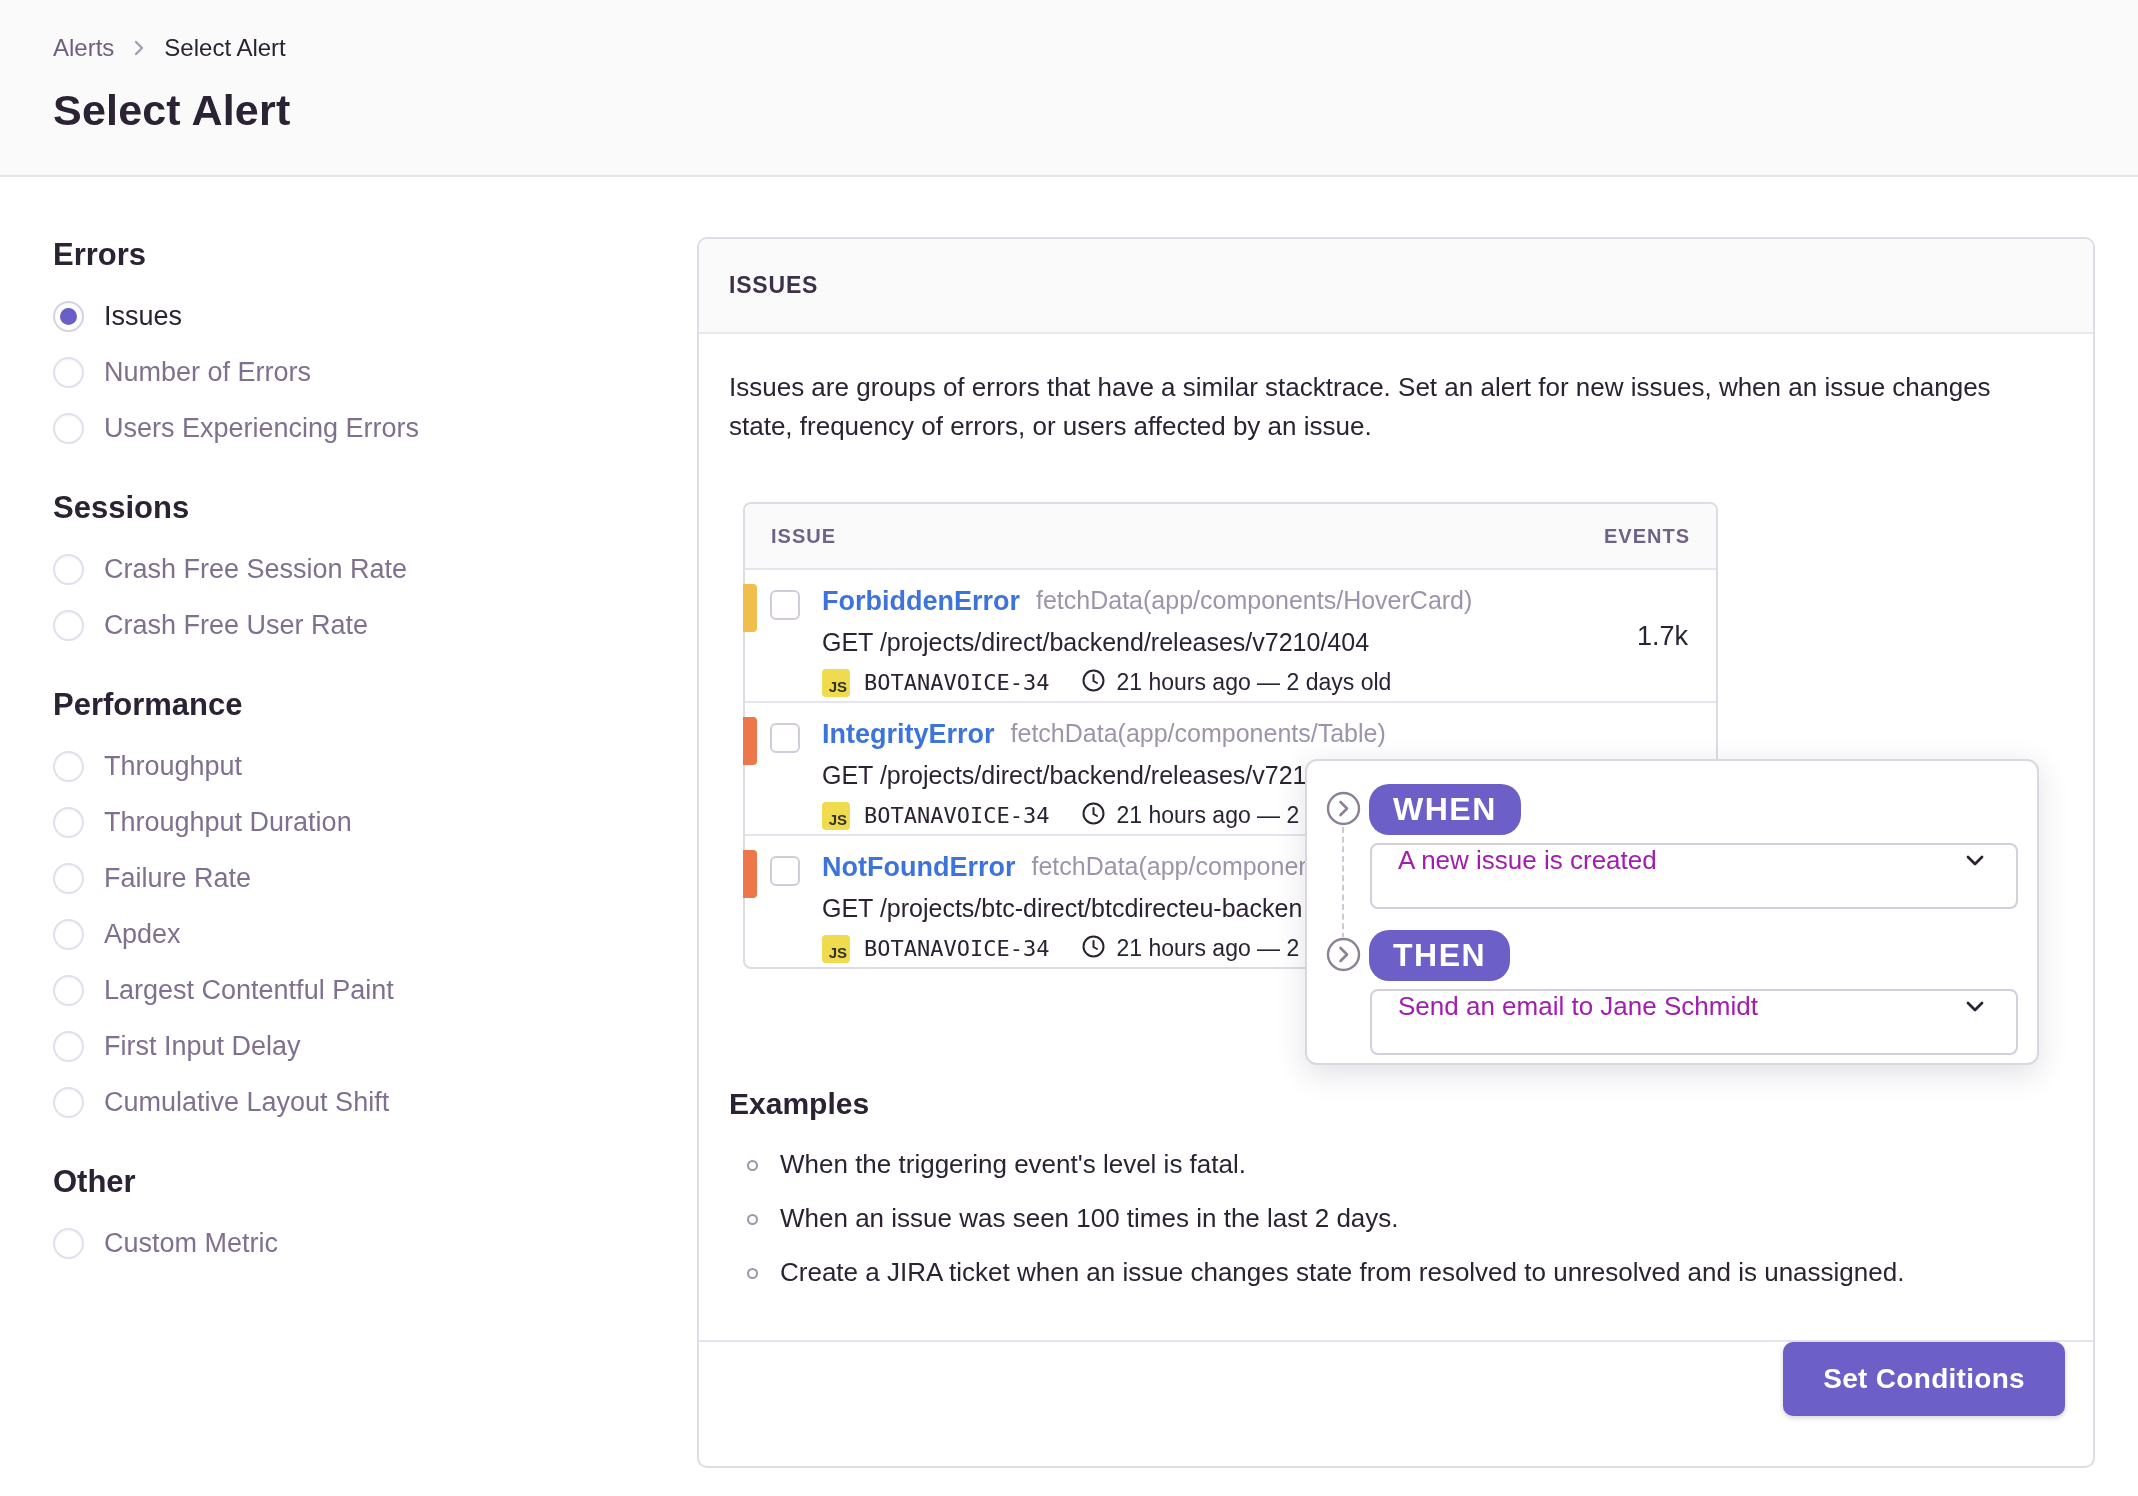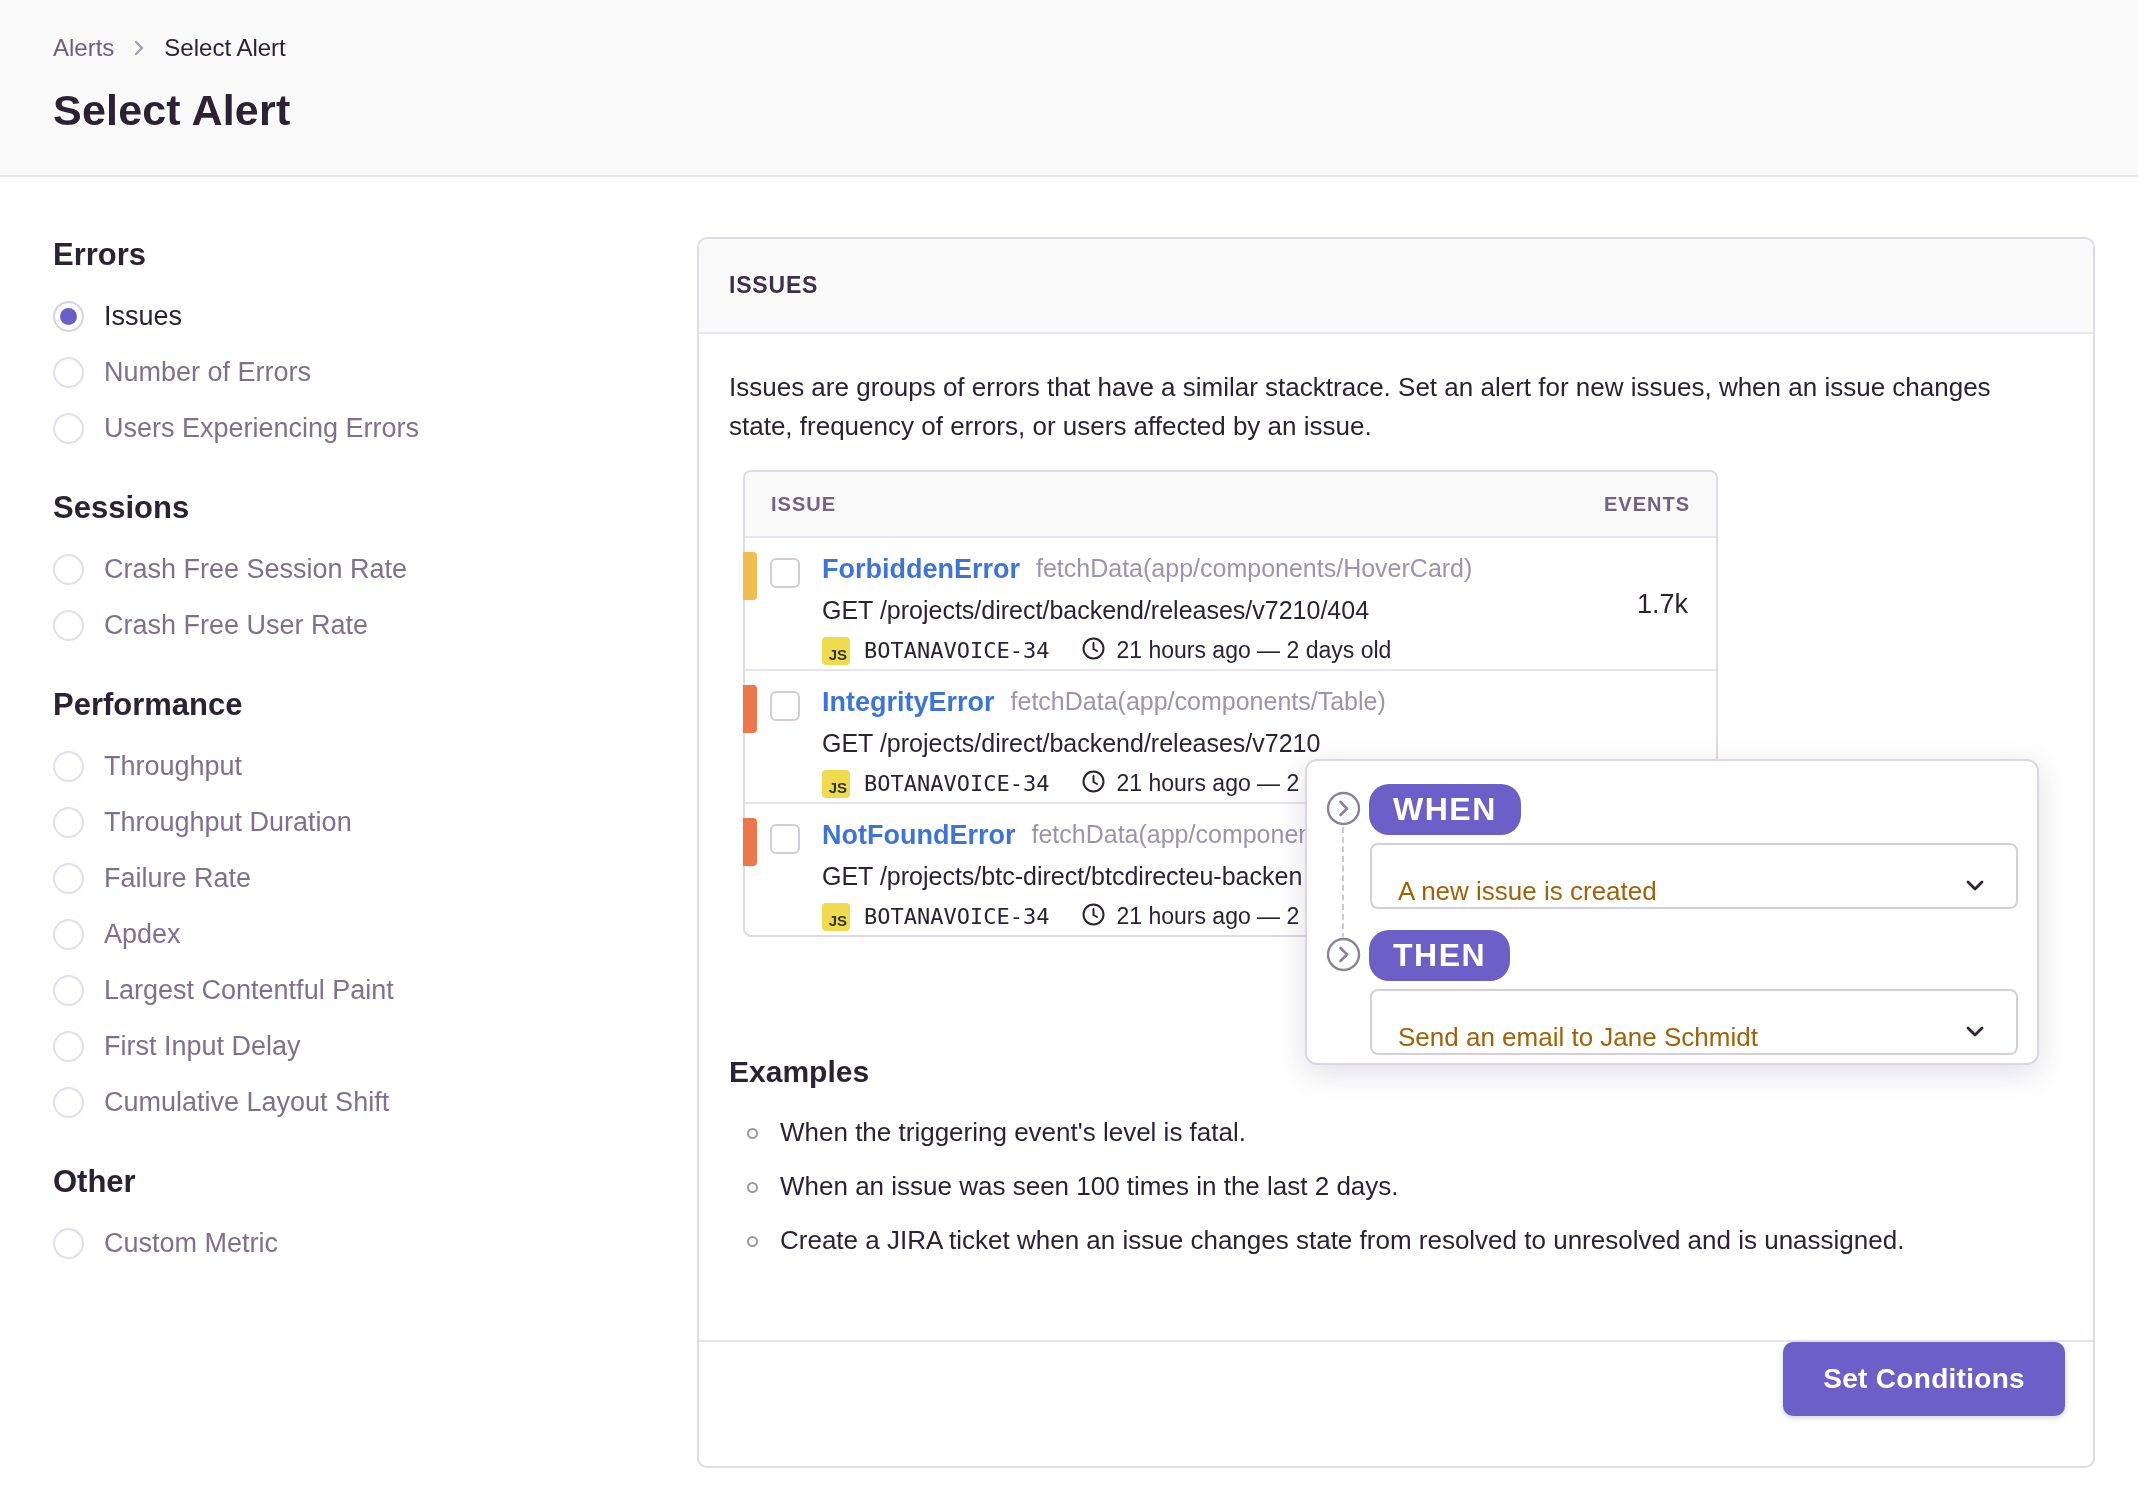--- a/index.html
+++ b/index.html
@@ -33,21 +33,21 @@
   
   .panel { position:relative; width:1398px; height:1231px; background:#fff;
     border:2px solid #e0dbe5; border-radius:10px; }
   .panel-header { background:#fafafb; border-bottom:2px solid #eae6ee; border-radius:9px 9px 0 0;
     padding:33px 30px; }
   .panel-header-label { font-size:23px; font-weight:700; color:#3d3049; letter-spacing:0.8px; }
   .panel-body { padding:34px 30px 0; }
   .panel-desc { font-size:26px; line-height:1.5; color:#2b2233; max-width:1330px; }
 
   
-  .issue-table { margin-top:24px; margin-left:14px; width:975px;
+  .issue-table { margin-top:56px; margin-left:14px; width:975px;
     border:2px solid #dfdae4; border-radius:8px; background:#fff; }
   .t-head { display:flex; justify-content:space-between; align-items:center; background:#fafafb;
     border-radius:7px 7px 0 0; padding:0 26px; height:64px;
     font-size:20px; font-weight:700; color:#6e6287; letter-spacing:1px; }
   .t-row { position:relative; border-top:2px solid #e8e3ec; height:133px; padding:16px 26px 0 0; }
   .level-bar { position:absolute; left:-2px; top:14px; width:14px; height:48px; border-radius:0 4px 4px 0; }
   .lv-yellow { background:#efbe4d; }
   .lv-orange { background:#ed764b; }
   .row-flex { display:flex; align-items:flex-start; }
   .checkbox { margin-left:25px; margin-top:4px; width:30px; height:30px; flex-shrink:0;
@@ -92,22 +92,22 @@
   .circle-icon { position:absolute; left:19px; width:35px; height:35px; background:#fff; border-radius:50%; }
   .circle-icon--when { top:30px; }
   .circle-icon--then { top:176px; }
   .flow-badge { position:absolute; left:62px; background:#6c5fc7; color:#fff; border-radius:20px;
     height:51px; padding:0 24px; display:flex; align-items:center;
     font-size:32px; font-weight:700; letter-spacing:1.5px; }
   .flow-badge--when { top:23px; }
   .flow-badge--then { top:169px; }
   .select { position:absolute; left:63px; width:648px; height:66px;
     border:2px solid #d5cedb; border-radius:8px; background:#fff; cursor:pointer;
-    display:flex; align-items:flex-end; justify-content:space-between; padding:0 26px;
-    font-size:26px; color:#a16207; }
+    display:flex; align-items:flex-start; justify-content:space-between; padding:0 26px;
+    font-size:26px; color:#a21caf; }
   .select--when { top:82px; }
   .select--then { top:228px; }
 </style>
 </head>
 <body>
 
 <div class="page-header">
   <div class="breadcrumb">
     <span class="crumb-link">Alerts</span>
     <span class="crumb-sep">

